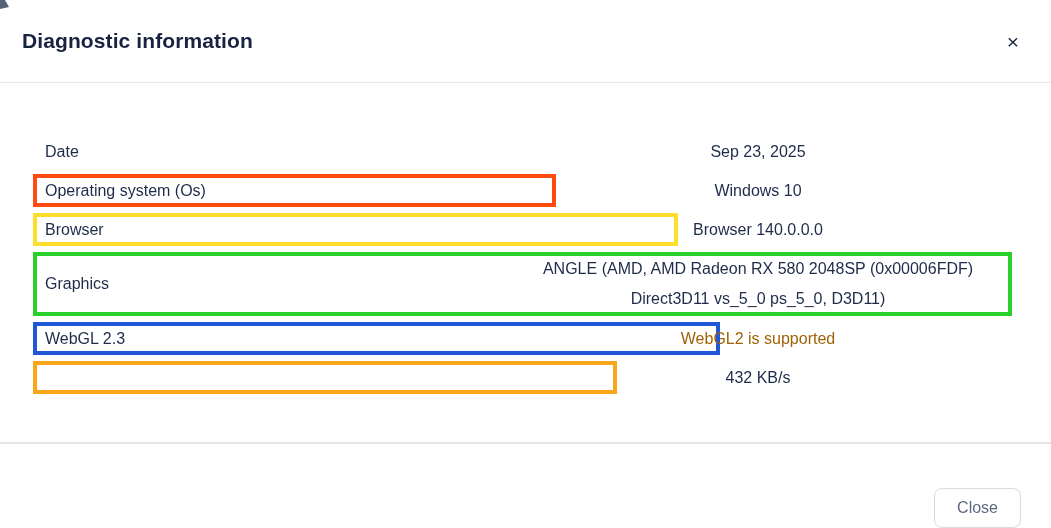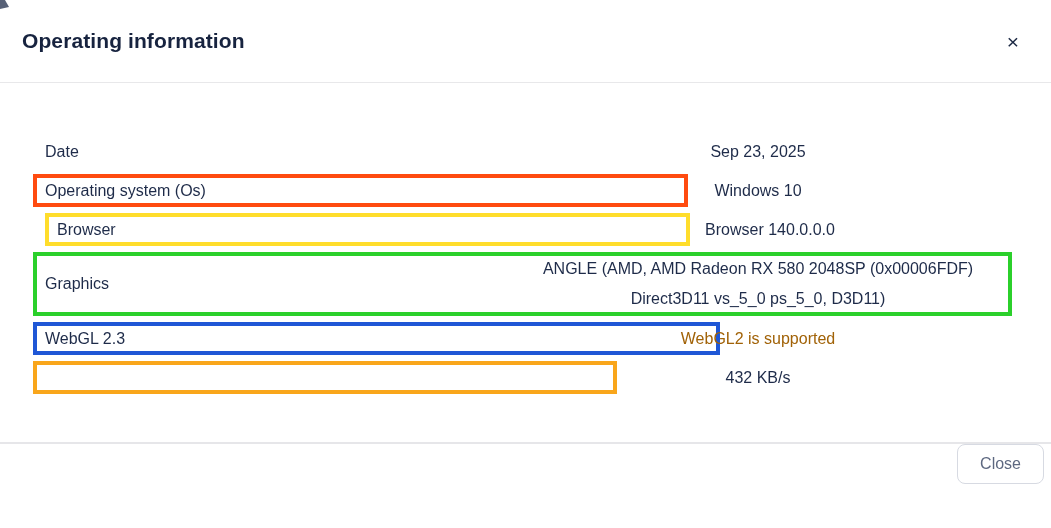--- a/index.html
+++ b/index.html
@@ -62,32 +62,32 @@
     position: absolute;
     left: 482px;
     top: 50%;
     transform: translateY(-50%);
     font-size: 16px;
     color: #1e2b49;
     width: 478px;
     line-height: 30px;
   }
   .row-0 { width: 607px; }            
-  .row-1 { width: 655px; }            
-  .row-2 { width: 645px; margin-left: 12px; }            
+  .row-1 { width: 523px; }            
+  .row-2 { width: 645px; }            
   .row-3 { width: 979px; height: 64px; } 
   .row-4 { width: 687px; }            
   .row-5 { width: 584px; }            
 
   
   .footer {
     position: absolute; left: 0; top: 444px;
     width: 100%; height: 84px;
-    display: flex; align-items: flex-start; justify-content: flex-end;
-    padding-right: 7px;
+    display: flex; align-items: flex-end; justify-content: flex-end;
+    padding-right: 30px;
   }
   .close-btn {
     background: #ffffff;
     border: 1px solid #d7dae2;
     border-radius: 8px;
     color: #5d6880;
     font-size: 16px;
     font-family: "Liberation Sans", sans-serif;
     padding: 10px 22px;
     cursor: pointer;
@@ -103,21 +103,21 @@
 </head>
 <body>
 
 <div class="modal">
 
   <svg class="cursor-artifact" viewBox="0 0 12 12" width="12" height="12">
     <polygon points="0,0 5,0 9,7 0,9" fill="#39455f" opacity="0.85"></polygon>
   </svg>
 
   <div class="header">
-    <div class="title">Operating information</div>
+    <div class="title">Diagnostic information</div>
     <button class="close-x">×</button>
   </div>
 
   <div class="divider-top"></div>
 
   <div class="content">
     <div class="row row-0">
       <span class="label">Date</span>
       <span class="value">Sep 23, 2025</span>
     </div>

